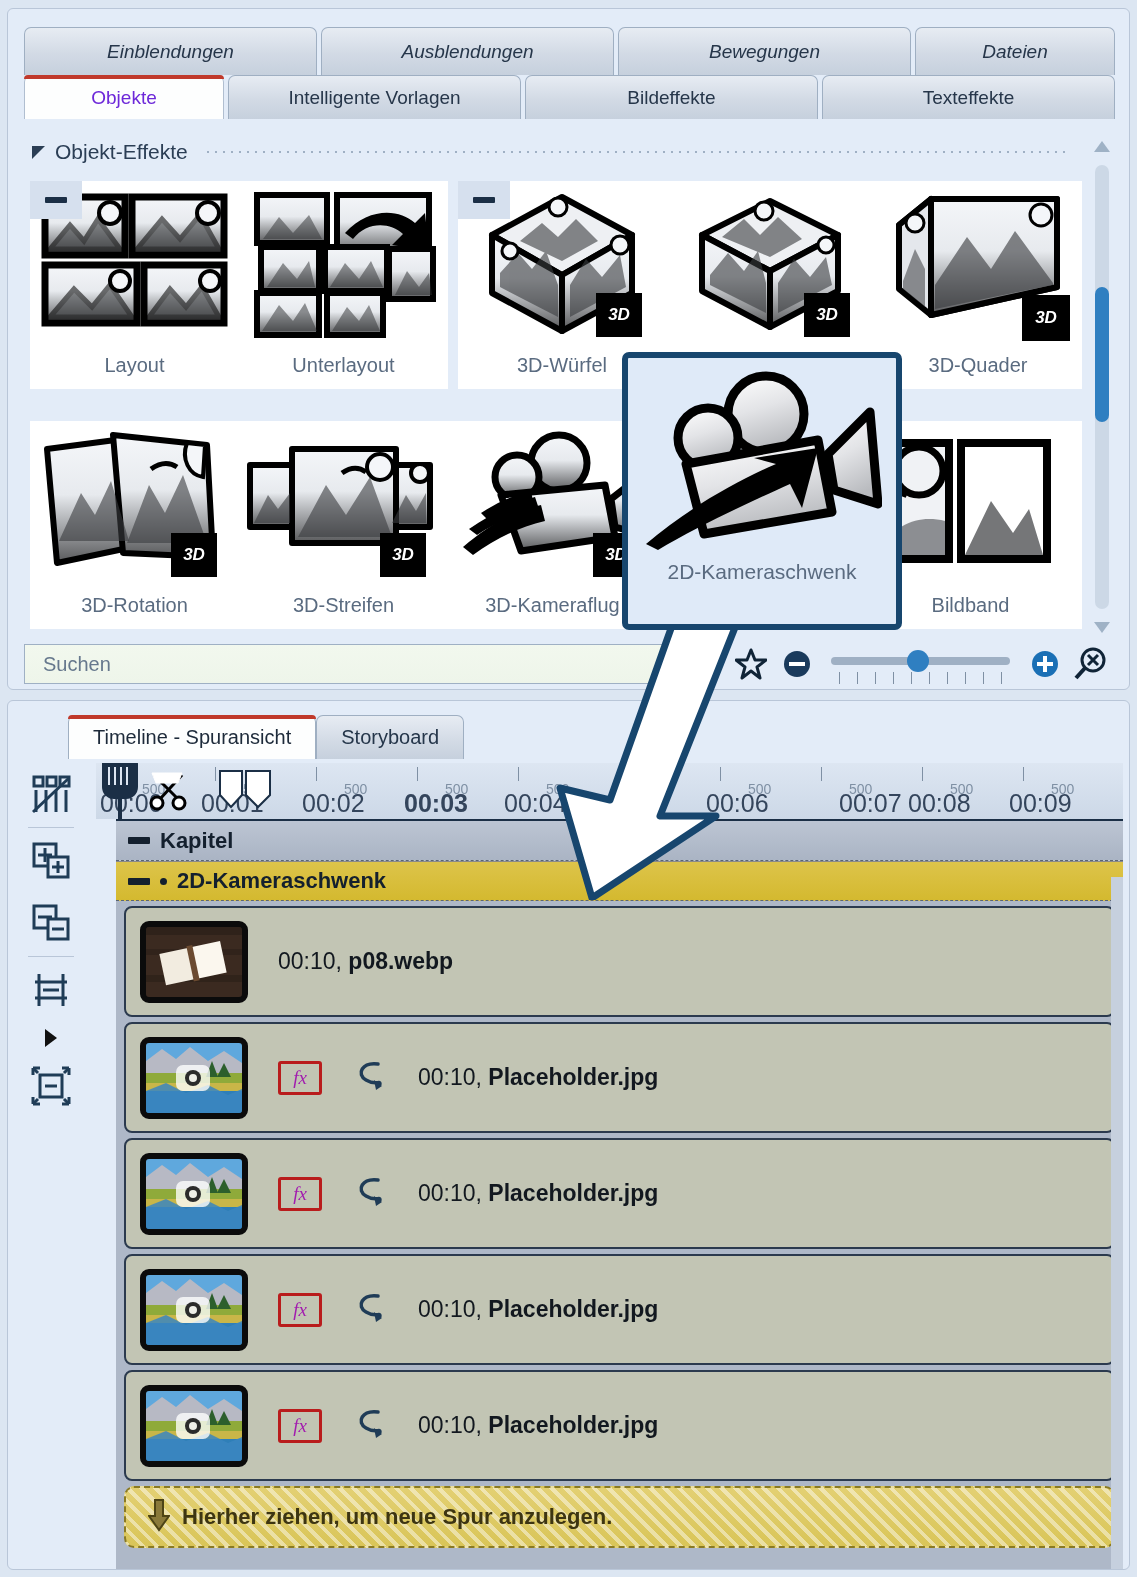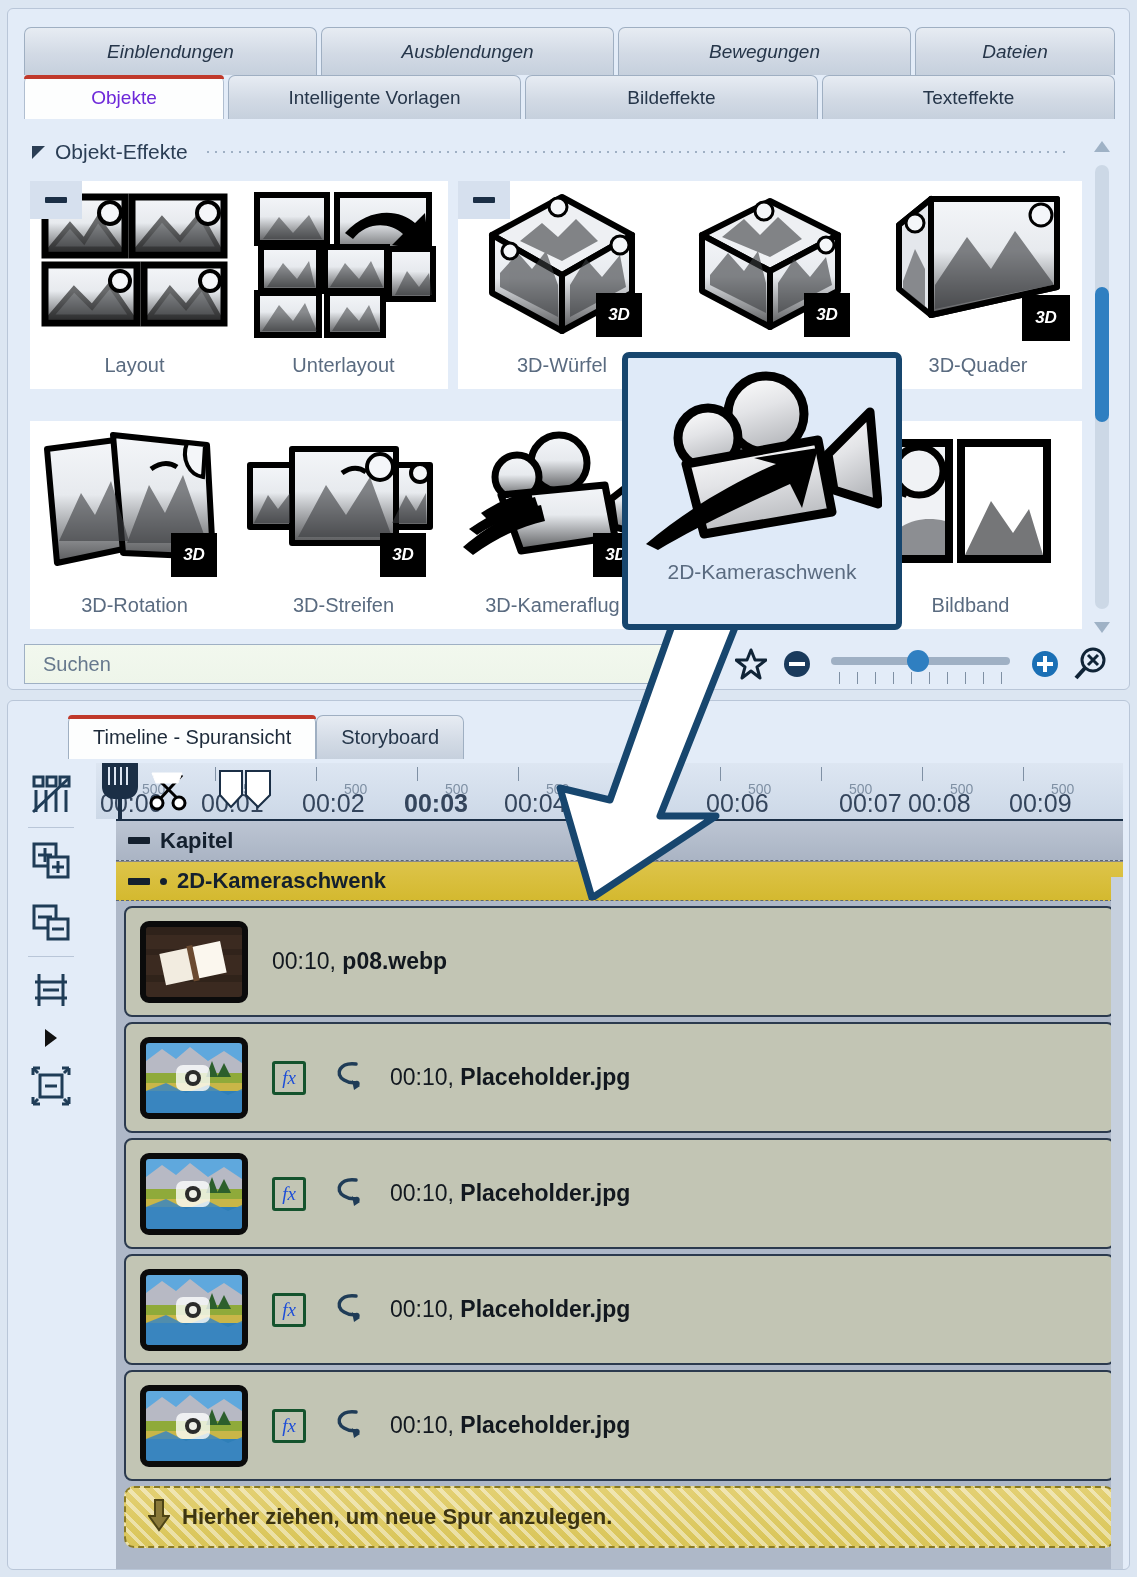--- a/index.html
+++ b/index.html
@@ -190,34 +190,34 @@
   #track-kapitel { background:linear-gradient(180deg,#bcc5d3 0%,#aab4c4 100%); }
   #track-effect { background:linear-gradient(180deg,#ddc44a 0%,#d4b92f 100%); border-top:1px solid #8a8a8a; }
   .hdr-minus { width:22px; height:7px; background:#14202e; border-radius:1px; flex:0 0 auto; }
   .hdr-dot { width:7px; height:7px; background:#14202e; border-radius:50%; flex:0 0 auto; }
 
   .clip-row {
     position:relative; margin:5px 8px 0 8px; height:111px;
     background:#c2c5b4;
     border:2px solid #2b3a4e;
     border-radius:8px;
-    display:flex; align-items:center; gap:24px;
+    display:flex; align-items:center; gap:30px;
     padding-left:14px;
   }
   .clip-thumb {
     width:108px; height:82px; border-radius:9px;
     border:6px solid #0b0b0b; background:#111;
     position:relative; overflow:hidden; flex:0 0 auto;
   }
   .clip-text { font-size:23px; color:#12181f; white-space:nowrap; }
   .clip-text b { font-weight:bold; }
   .fx-icon {
-    width:34px; height:34px; border:3px solid #14532d; border-radius:3px;
+    width:44px; height:34px; border:3px solid #b91c1c; border-radius:3px;
     display:flex; align-items:center; justify-content:center;
-    font-family:"Liberation Serif", serif; font-style:italic; font-size:19px; color:#1d4ed8;
+    font-family:"Liberation Serif", serif; font-style:italic; font-size:19px; color:#a21caf;
     flex:0 0 auto;
   }
 
   
   #dropzone {
     position:relative; margin:5px 8px 0 8px; height:62px;
     background:
       repeating-linear-gradient(45deg, rgba(255,255,255,.45) 0 4px, rgba(255,255,255,0) 4px 10px),
       linear-gradient(180deg,#e3d073 0%,#d9c558 100%);
     border:2px dashed #8a7a22;

